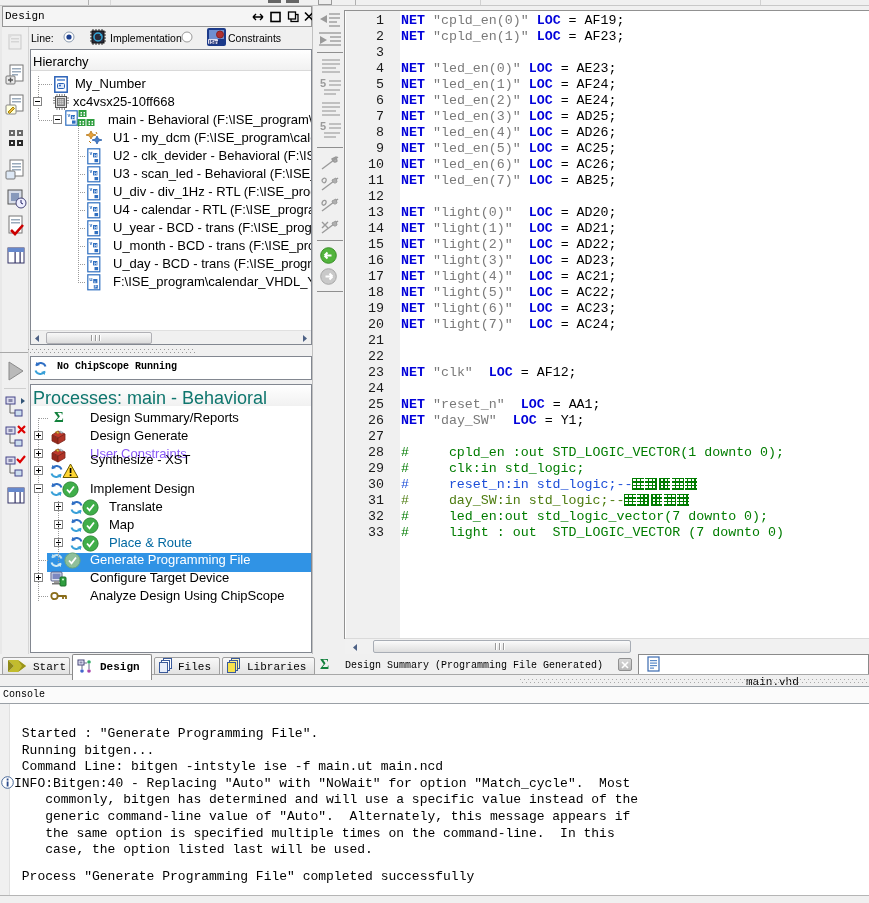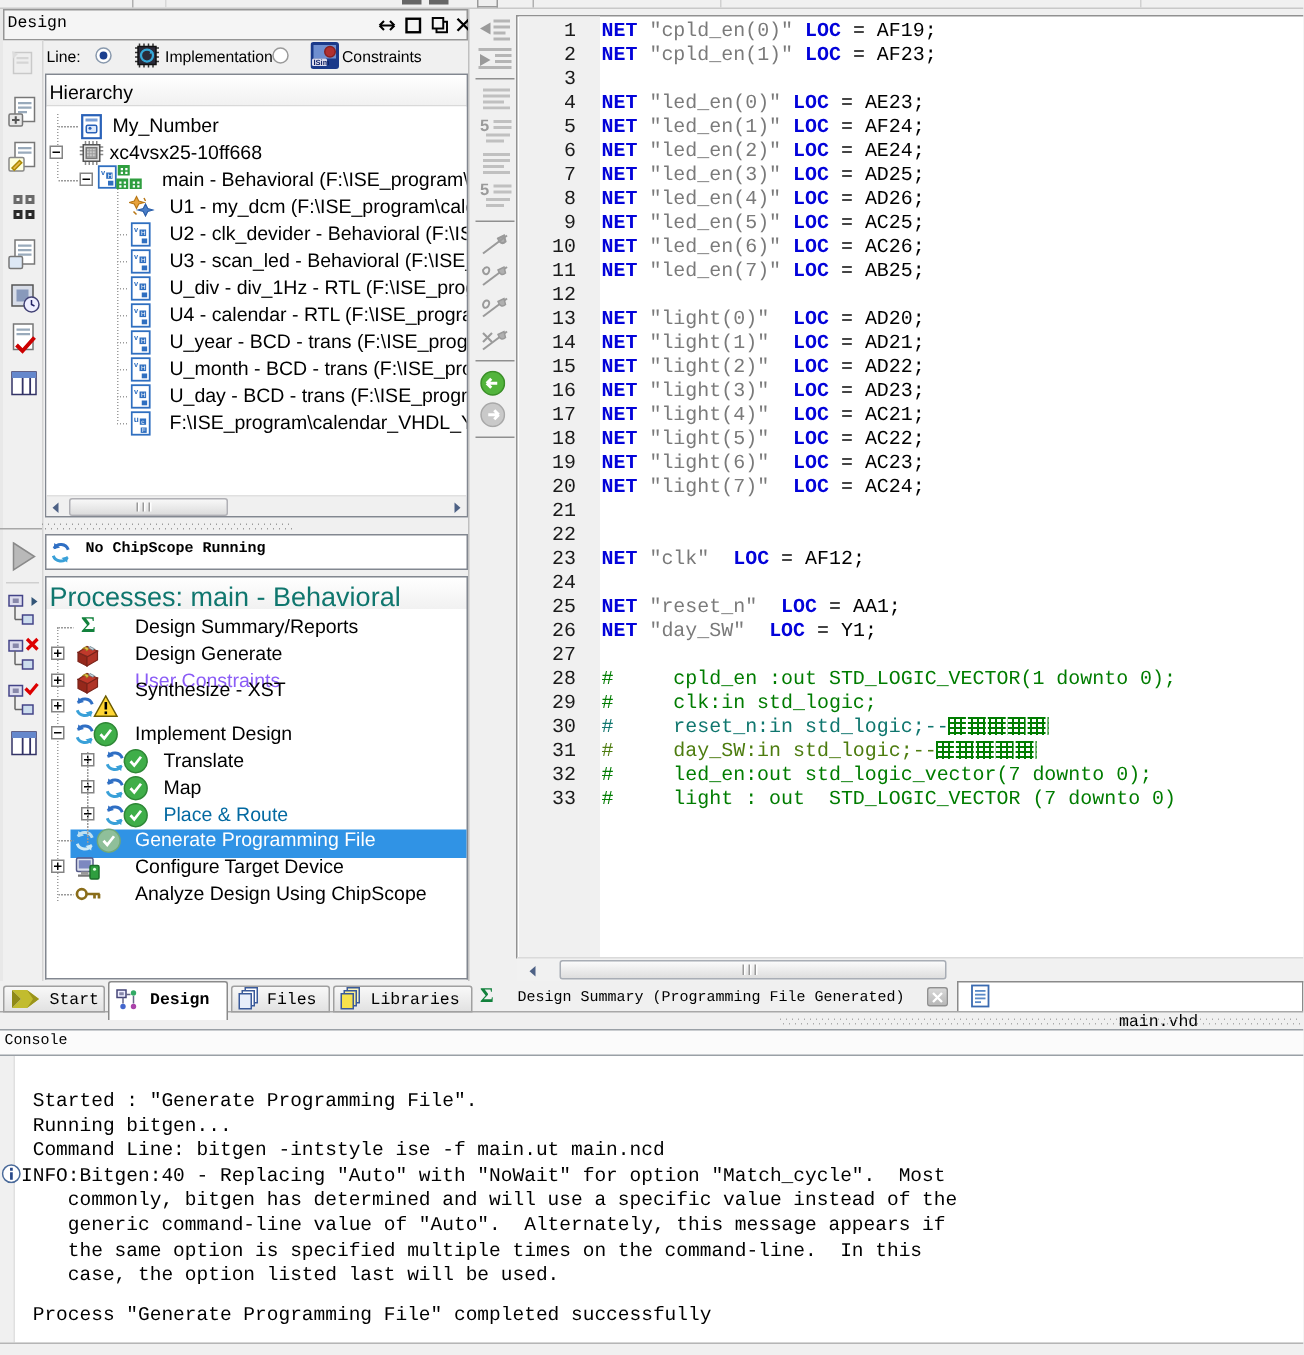--- a/index.html
+++ b/index.html
@@ -622,21 +622,21 @@
 <b style="color:#0202da">NET</b> <span style="color:#7a7a7a">"light(7)"</span>  <b style="color:#0202da">LOC</b> = AC24;
 
 
 <b style="color:#0202da">NET</b> <span style="color:#7a7a7a">"clk"</span>  <b style="color:#0202da">LOC</b> = AF12;
 
 <b style="color:#0202da">NET</b> <span style="color:#7a7a7a">"reset_n"</span>  <b style="color:#0202da">LOC</b> = AA1;
 <b style="color:#0202da">NET</b> <span style="color:#7a7a7a">"day_SW"</span>  <b style="color:#0202da">LOC</b> = Y1;
 
 <span style="color:#007c00">#     cpld_en :out STD_LOGIC_VECTOR(1 downto 0);</span>
 <span style="color:#007c00">#     clk:in std_logic;</span>
-<span style="color:#0f766e">#     reset_n:in std_logic;--</span><span class="cjk" style="width:66.5px"></span><span style="color:#007c00"></span>
+<span style="color:#1d4ed8">#     reset_n:in std_logic;--</span><span class="cjk" style="width:66.5px"></span><span style="color:#007c00"></span>
 <span style="color:#4d7c0f">#     day_SW:in std_logic;--</span><span class="cjk" style="width:66.5px"></span><span style="color:#007c00"></span>
 <span style="color:#007c00">#     led_en:out std_logic_vector(7 downto 0);</span>
 <span style="color:#007c00">#     light : out  STD_LOGIC_VECTOR (7 downto 0)</span></pre>
 
 <div class="a" style="left:345px;top:638px;width:524px;height:16px;background:#f1f1f1;border-top:1px solid #dadada">
  <svg class="a" style="left:6px;top:4px" width="9" height="9" viewBox="0 0 9 9">
       <path d="M6 1L2 4.5L6 8z" fill="#4d6185"></path>
     </svg>
  <div class="a" style="left:28px;top:1px;width:258px;height:13px;background:linear-gradient(#fbfbfb,#dedede);border:1px solid #a8adb5;border-radius:2px"></div>
  <div class="a" style="left:150px;top:4px;width:2px;height:7px;border-left:1px solid #999;border-right:1px solid #fff"></div>

